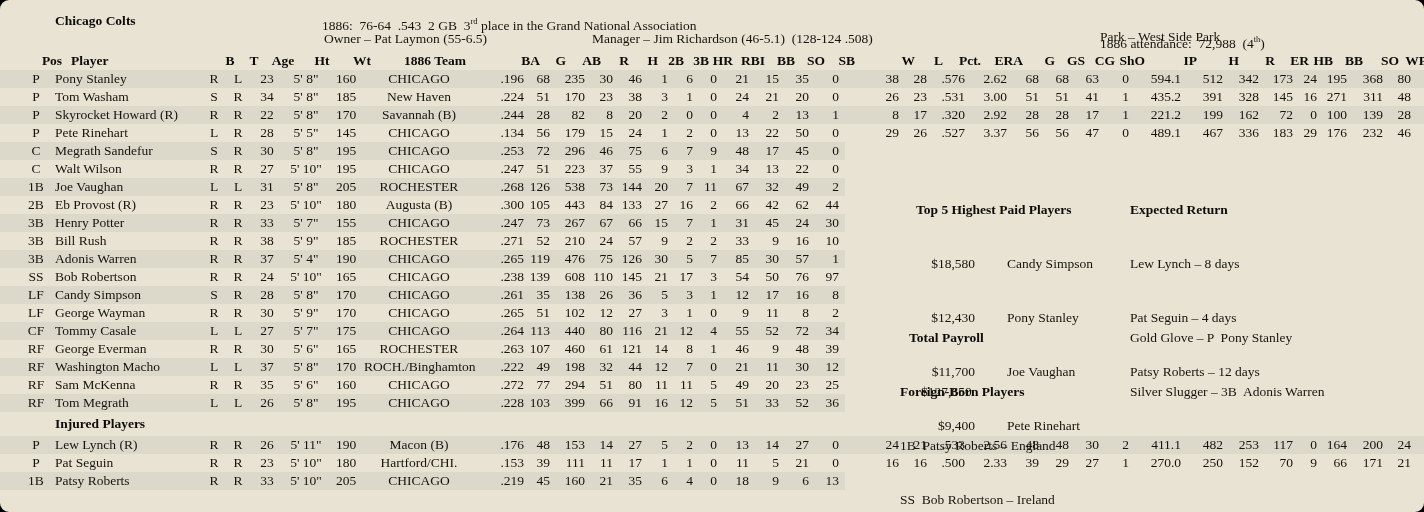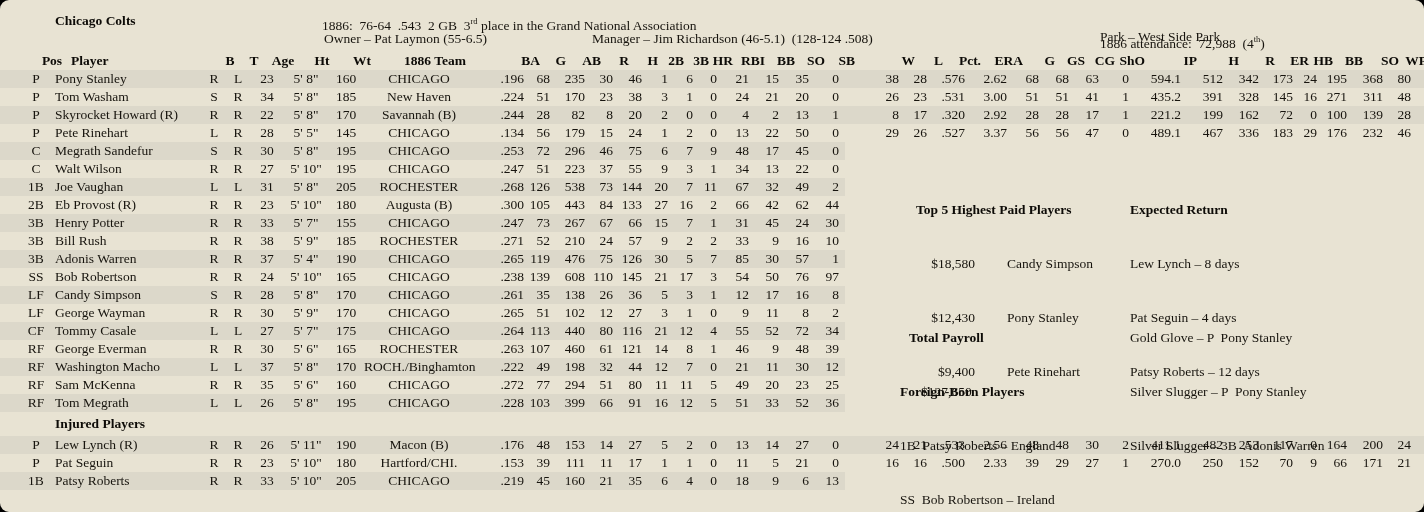--- a/index.html
+++ b/index.html
@@ -917,20 +917,21 @@
         <span></span>
         <span></span>
         <span></span>
       </div>
     </div>
 
   <div class="abs" style="left:900px; top:165px">
     <div class="panel-line bold" style="padding-left:16px">Top 5 Highest Paid Players</div>
     <div class="panel-line"><span class="sal">$18,580</span><span class="nm">Candy Simpson</span></div>
     <div class="panel-line"><span class="sal">$12,430</span><span class="nm">Pony Stanley</span></div>
+    <div class="panel-line"><span class="sal">$11,700</span><span class="nm">Joe Vaughan</span></div>
     <div class="panel-line"><span class="sal">$9,400</span><span class="nm">Pete Rinehart</span></div>
   </div>
 
   <div class="abs" style="left:1130px; top:165px">
     <div class="panel-line bold">Expected Return</div>
     <div class="panel-line">Lew Lynch – 8 days</div>
     <div class="panel-line">Pat Seguin – 4 days</div>
     <div class="panel-line">Patsy Roberts – 12 days</div>
   </div>
 
@@ -940,19 +941,18 @@
   </div>
 
   <div class="abs" style="left:900px; top:347px">
     <div class="panel-line bold">Foreign-Born Players</div>
     <div class="panel-line">1B  Patsy Roberts – England</div>
     <div class="panel-line">SS  Bob Robertson – Ireland</div>
   </div>
 
   <div class="abs" style="left:1130px; top:293px">
     <div class="panel-line">Gold Glove – P  Pony Stanley</div>
-    <div class="panel-line">Silver Slugger – P  Pony Stanley</div>
     <div class="panel-line">Silver Slugger – 3B  Adonis Warren</div>
     
     
   </div>
 
 </div>
 
 </body></html>

